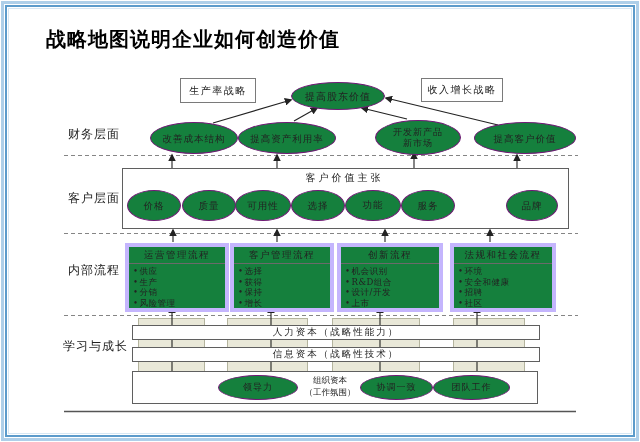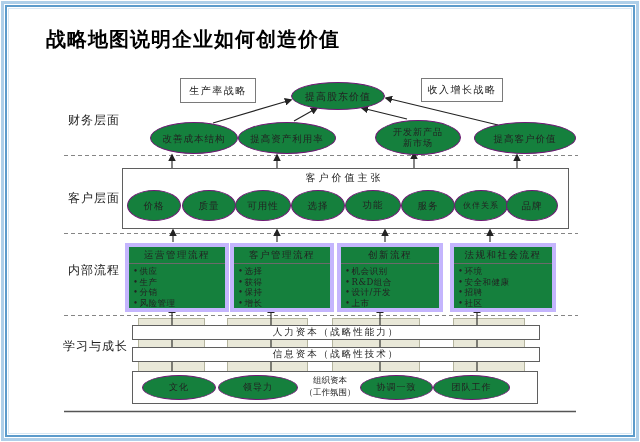--- a/index.html
+++ b/index.html
@@ -48,21 +48,21 @@
 <body>
 
 <div class="stage">
 
   <div class="fr1"></div>
   <div class="fr2"></div>
   <div class="fr3"></div>
 
   <div class="abs title">战略地图说明企业如何创造价值</div>
 
-  <div class="abs persp" style="left:68px;top:112px;">财务层面</div>
+  <div class="abs persp" style="left:68px;top:126px;">财务层面</div>
   <div class="abs persp" style="left:68px;top:190px;">客户层面</div>
   <div class="abs persp" style="left:68px;top:262px;">内部流程</div>
   <div class="abs persp" style="left:63px;top:338px;">学习与成长</div>
 
   <div class="abs col" style="left:138px;width:65px;"></div>
   <div class="abs col" style="left:227px;width:79px;"></div>
   <div class="abs col" style="left:332px;width:86px;"></div>
   <div class="abs col" style="left:453px;width:70px;"></div>
 
   <svg class="connectors" width="640" height="442">
@@ -112,21 +112,20 @@
   <div class="abs ell z3" style="left:474px;top:122px;width:100px;height:30px;font-size:9.5px;">提高客户价值</div>
 
   <div class="abs custrect"></div>
   <div class="abs custhead">客户价值主张</div>
   <div class="abs ell attr" style="left:127px;width:52px;">价格</div>
   <div class="abs ell attr" style="left:182px;width:52px;">质量</div>
   <div class="abs ell attr" style="left:235px;width:54px;">可用性</div>
   <div class="abs ell attr" style="left:291px;width:52px;">选择</div>
   <div class="abs ell attr" style="left:345px;width:54px;font-family:Liberation Serif, serif;">功能</div>
   <div class="abs ell attr" style="left:401px;width:52px;">服务</div>
-  <div class="abs ell attr" style="left:454px;width:52px;font-size:8px;">伙伴关系</div>
   <div class="abs ell attr" style="left:506px;width:50px;">品牌</div>
 
   <div class="abs pbox" style="left:125px;width:96px;">
     <div class="pbox-h">运营管理流程</div>
     <div class="pbox-b">
       <div class="pitem">供应</div>
       <div class="pitem">生产</div>
       <div class="pitem">分销</div>
       <div class="pitem">风险管理</div>
     </div>
@@ -155,21 +154,20 @@
       <div class="pitem">环境</div>
       <div class="pitem">安全和健康</div>
       <div class="pitem">招聘</div>
       <div class="pitem">社区</div>
     </div>
   </div>
 
   <div class="abs bar" style="top:325px;">人力资本（战略性能力）</div>
   <div class="abs bar" style="top:347px;">信息资本（战略性技术）</div>
   <div class="abs orgbox"></div>
-  <div class="abs ell orgell" style="left:142px;width:72px;">文化</div>
   <div class="abs ell orgell" style="left:218px;width:78px;">领导力</div>
   <div class="abs ell orgell" style="left:360px;width:71px;">协调一致</div>
   <div class="abs orgtext">
     <div>组织资本</div>
     <div>（工作氛围）</div>
   </div>
   <div class="abs ell orgell" style="left:433px;width:75px;">团队工作</div>
 
 </div>
 

